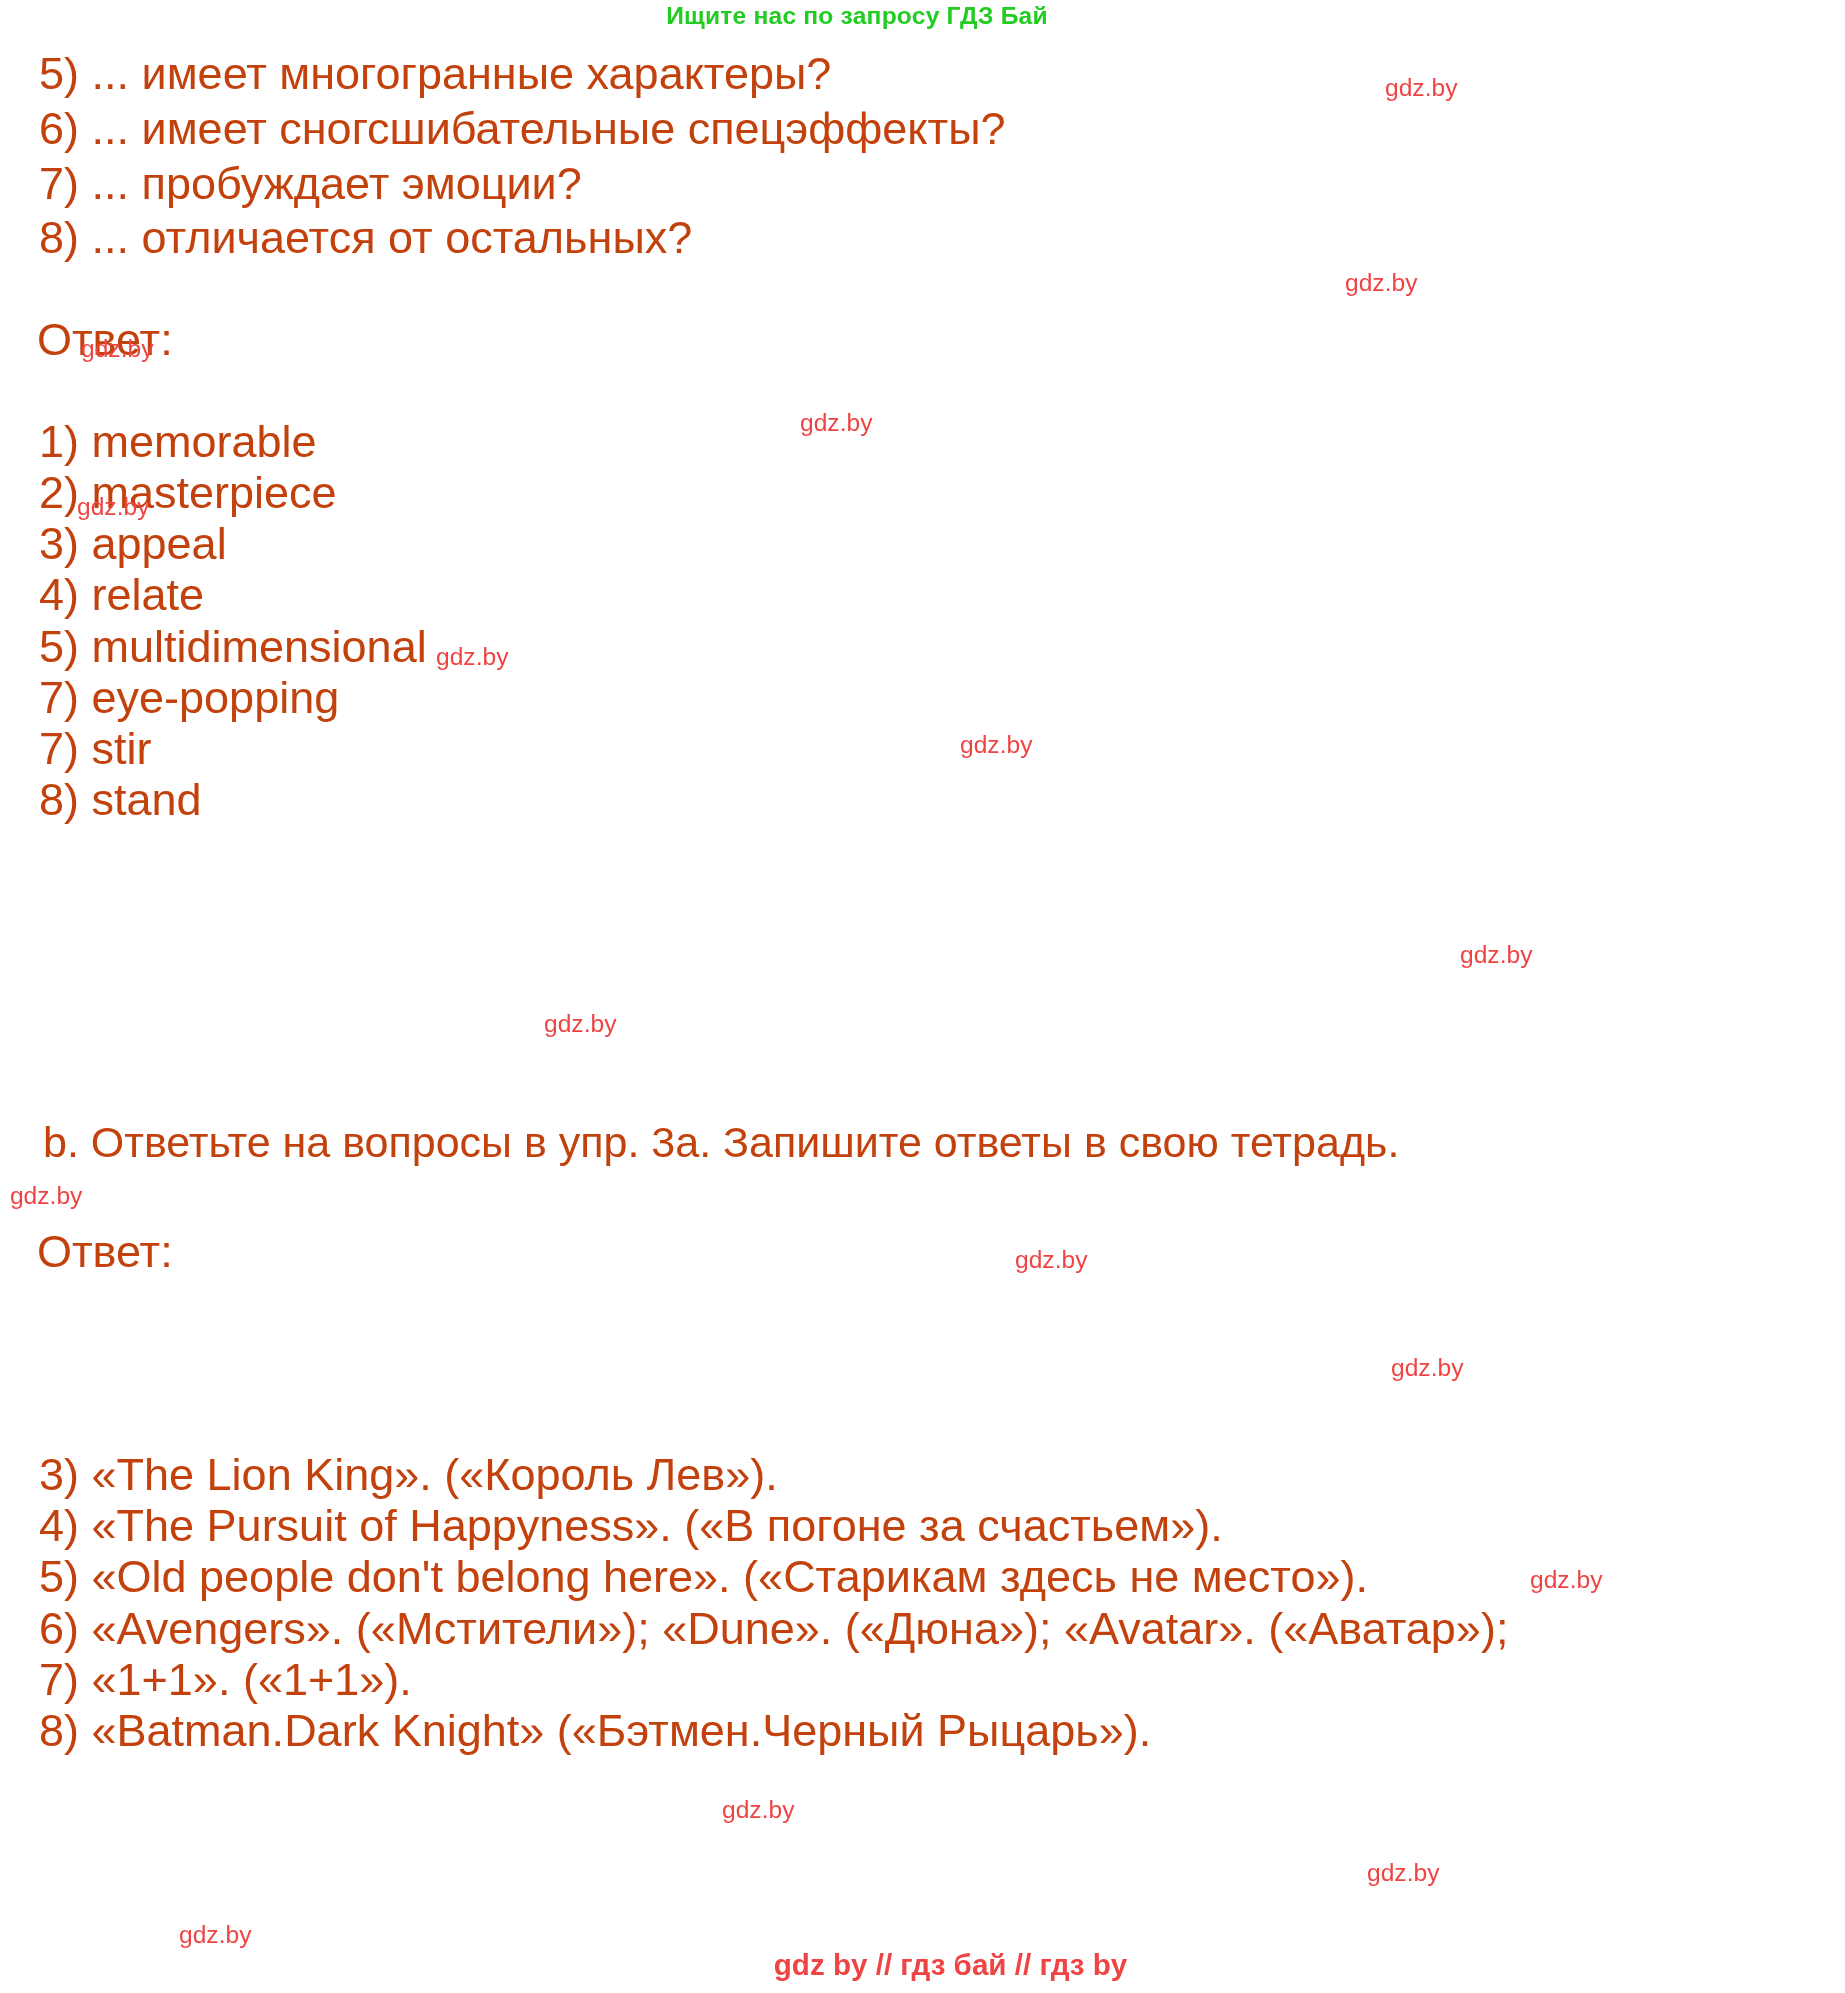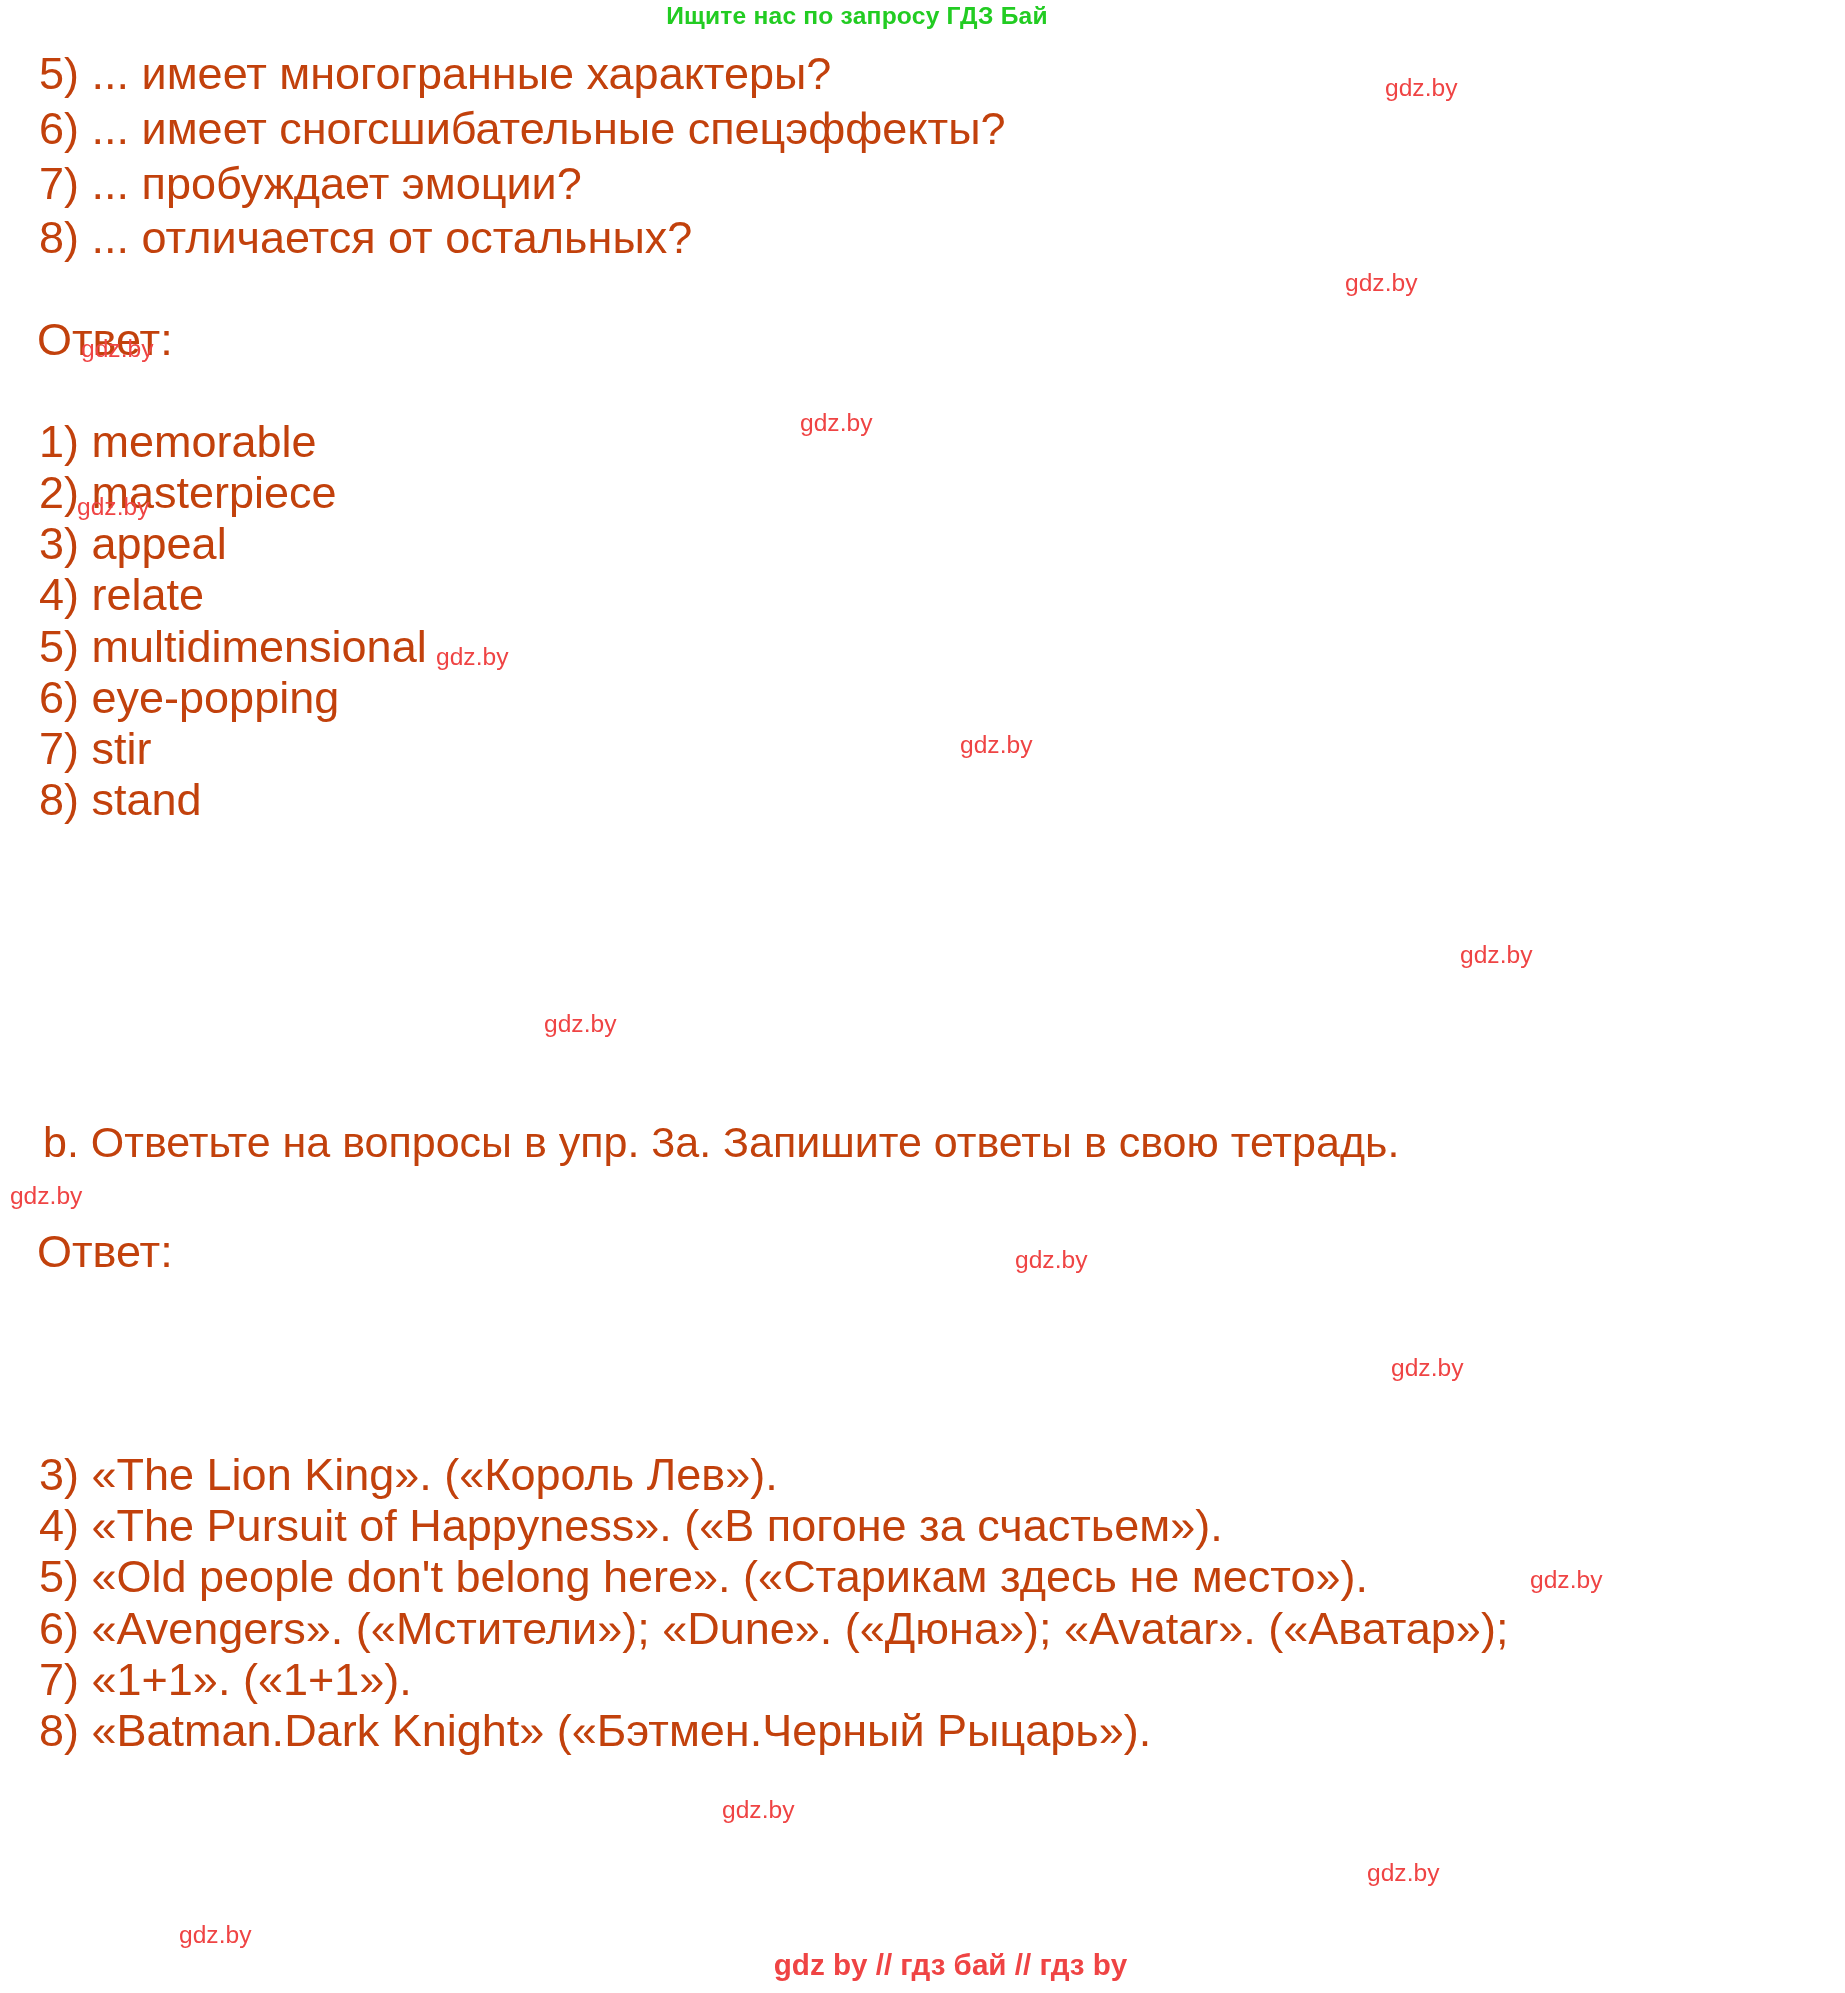--- a/index.html
+++ b/index.html
@@ -93,21 +93,21 @@
   <div class="line" style="top:161px; left:39px;">7) ... пробуждает эмоции?</div>
   <div class="line" style="top:215px; left:39px;">8) ... отличается от остальных?</div>
 
   <div class="line label-answer" style="top:317px; left:37px;">Ответ:</div>
 
   <div class="line" style="top:419px; left:39px;">1) memorable</div>
   <div class="line" style="top:470px; left:39px;">2) masterpiece</div>
   <div class="line" style="top:521px; left:39px;">3) appeal</div>
   <div class="line" style="top:572px; left:39px;">4) relate</div>
   <div class="line" style="top:624px; left:39px;">5) multidimensional</div>
-  <div class="line" style="top:675px; left:39px;">6) eye-popping</div>
+  <div class="line" style="top:675px; left:39px;">7) eye-popping</div>
   <div class="line" style="top:726px; left:39px;">7) stir</div>
   <div class="line" style="top:777px; left:39px;">8) stand</div>
 
   <div class="line task-b" style="top:1121px; left:43px;">b. Ответьте на вопросы в упр. 3a. Запишите ответы в свою тетрадь.</div>
 
   <div class="line label-answer" style="top: 1229px; left: 37px;">Ответ:</div>
 
   <div class="line" style="top: 1452px; left: 39px;">3) «The Lion King». («Король Лев»).</div>
   <div class="line" style="top: 1503px; left: 39px;">4) «The Pursuit of Happyness». («В погоне за счастьем»).</div>
   <div class="line" style="top: 1554px; left: 39px;">5) «Old people don't belong here». («Старикам здесь не место»).</div>

